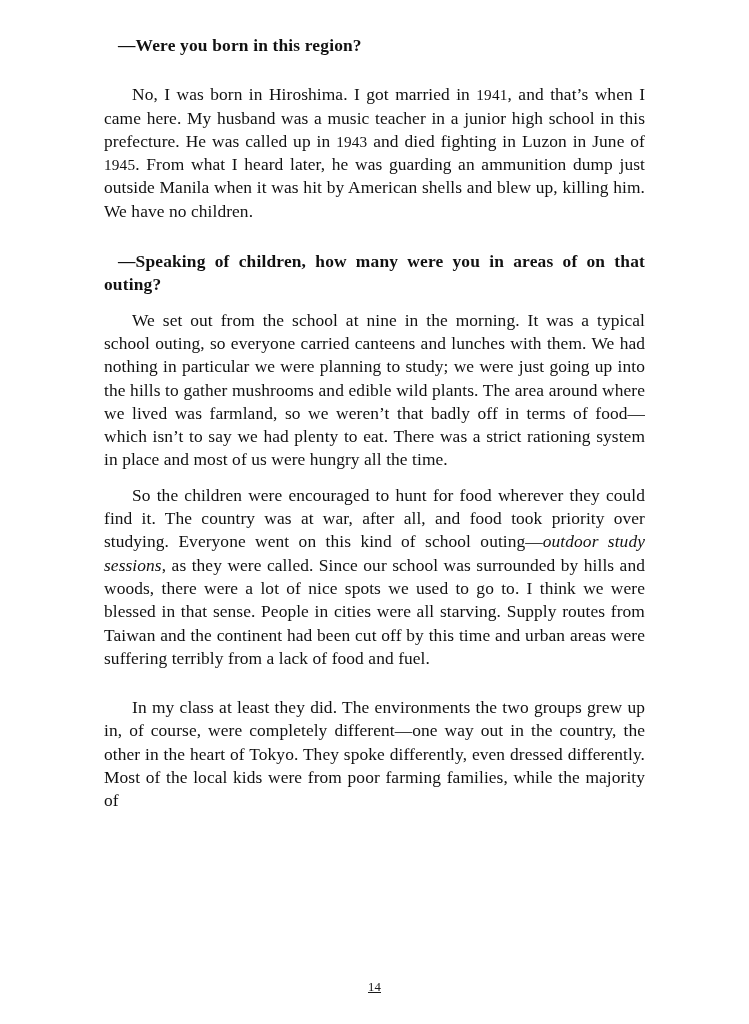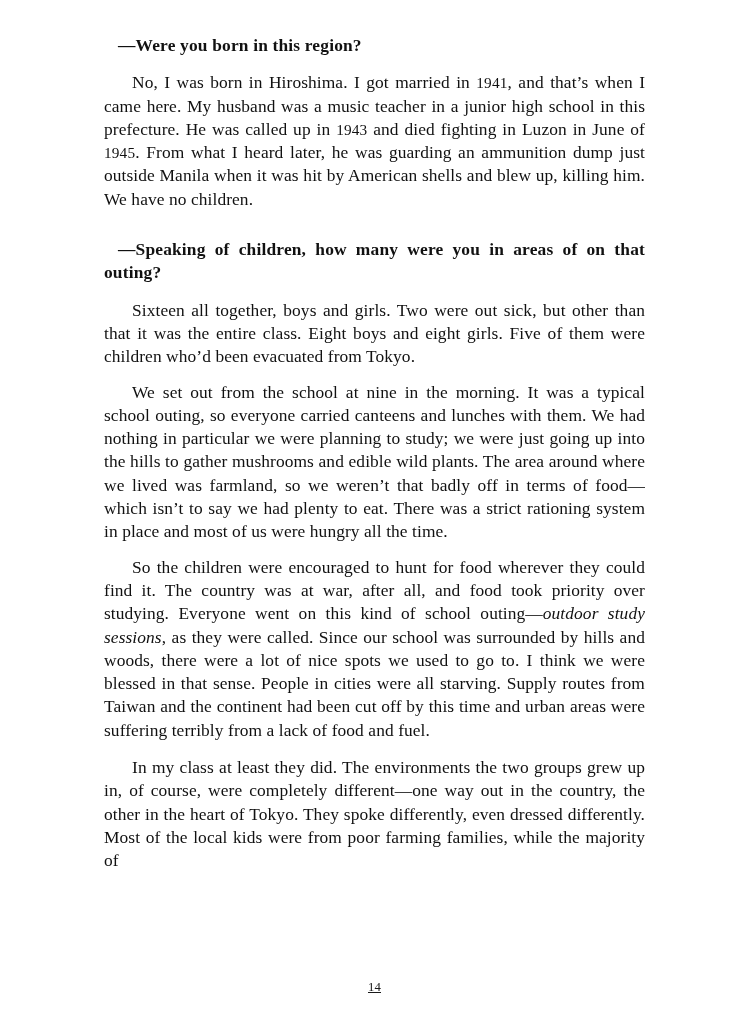--- a/index.html
+++ b/index.html
@@ -46,21 +46,21 @@
   }
   p.question.q-first {
     margin-top: 0;
   }
   p.question.q-mid {
     margin-top: 27px;
   }
   
   p.answer-lead {
     text-indent: 28px;
-    margin-top: 14px;
+    margin-top: 26px;
   }
   
   p.answer-cont {
     text-indent: 28px;
     margin-top: 12px;
   }
   .italic {
     font-style: italic;
   }
   
@@ -86,21 +86,20 @@
 <div class="page">
 
   <div class="text-block">
 
     <p class="question q-first">—Were you born in this region?</p>
 
     <p class="answer-lead">No, I was born in Hiroshima. I got married in <span class="osf">1941</span>, and that’s when I came here. My husband was a music teacher in a junior high school in this prefecture. He was called up in <span class="osf">1943</span> and died fighting in Luzon in June of <span class="osf">1945</span>. From what I heard later, he was guarding an ammunition dump just outside Manila when it was hit by American shells and blew up, killing him. We have no children.</p>
 
     <p class="question q-mid">—Speaking of children, how many were you in areas of on that outing?</p>
 
-    <p class="answer-lead">Sixteen all together, boys and girls. Two were out sick, but other than that it was the entire class. Eight boys and eight girls. Five of them were children who’d been evacuated from Tokyo.</p>
 
     <p class="answer-cont">We set out from the school at nine in the morning. It was a typical school outing, so everyone carried canteens and lunches with them. We had nothing in particular we were planning to study; we were just going up into the hills to gather mushrooms and edible wild plants. The area around where we lived was farmland, so we weren’t that badly off in terms of food—which isn’t to say we had plenty to eat. There was a strict rationing system in place and most of us were hungry all the time.</p>
 
     <p class="answer-cont"><span>So the children were encouraged to hunt for food wherever they could find it. The country was at war, after all, and food took priority over studying. Everyone went on this kind of school outing—</span><span class="italic">outdoor study sessions</span><span>, as they were called. Since our school was surrounded by hills and woods, there were a lot of nice spots we used to go to. I think we were blessed in that sense. People in cities were all starving. Supply routes from Taiwan and the continent had been cut off by this time and urban areas were suffering terribly from a lack of food and fuel.</span></p>
 
 
     <p class="answer-lead">In my class at least they did. The environments the two groups grew up in, of course, were completely different—one way out in the country, the other in the heart of Tokyo. They spoke differently, even dressed differently. Most of the local kids were from poor farming families, while the majority of</p>
 
   </div>
 

